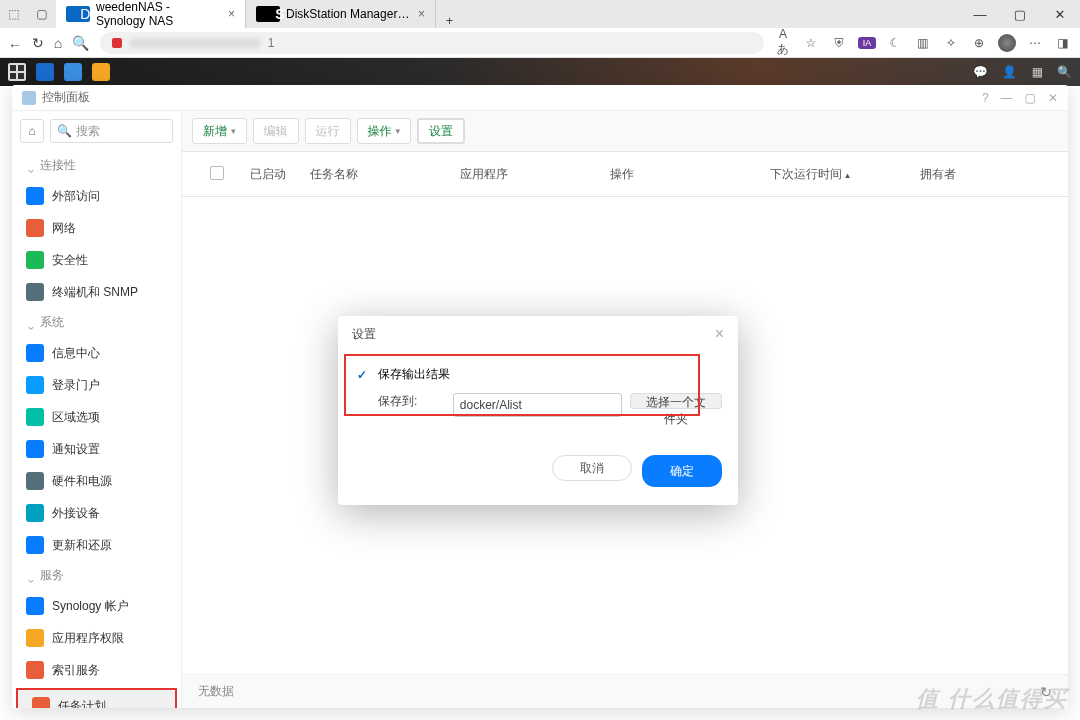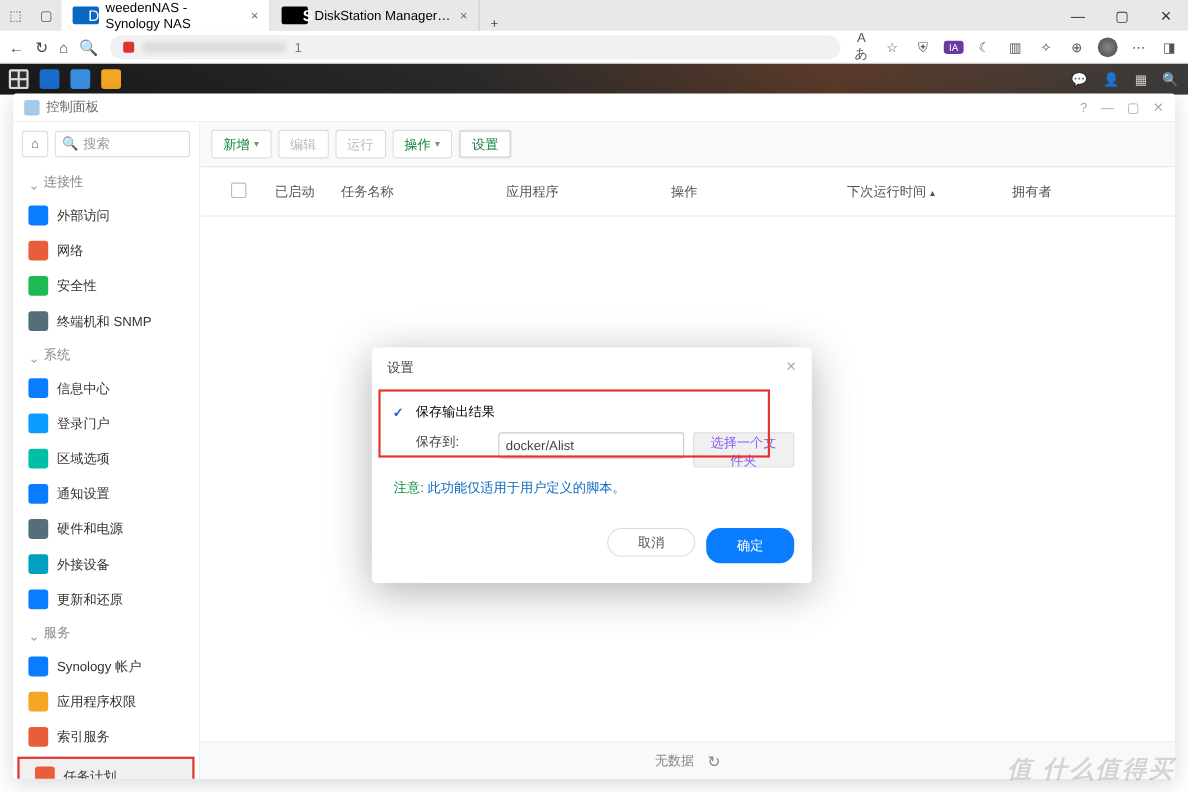--- a/index.html
+++ b/index.html
@@ -59,33 +59,33 @@
 .cp-main { flex:1; display:flex; flex-direction:column; background:#f8f9fa; }
 .toolbar { height:40px; display:flex; align-items:center; padding:0 10px; gap:6px; }
 .tbtn { height:26px; padding:0 10px; background:#fff; border:1px solid #ddd; border-radius:3px; color:#15803d; display:flex; align-items:center; gap:4px; }
 .tbtn.disabled { color:#bbb; }
 .tbtn.caret::after { content:"▾"; font-size:9px; color:#888; }
 .table-head { height:46px; background:#fff; border-top:1px solid #e5e5e5; border-bottom:1px solid #e5e5e5; display:flex; align-items:center; padding:0 20px; color:#555; }
 .th { padding:0 8px; }
 .th-check { width:40px; } .th1{width:60px;} .th2{width:150px;} .th3{width:150px;} .th4{width:160px;} .th5{width:150px;} .th6{width:120px;}
 .checkbox { width:14px; height:14px; border:1px solid #bbb; border-radius:2px; display:inline-block; }
 .table-body { flex:1; background:#fff; }
-.table-foot { height:34px; display:flex; align-items:center; justify-content:center; padding:0 16px; gap:12px; color:#888; border-top:1px solid #eee; }
+.table-foot { height:34px; display:flex; align-items:center; justify-content:space-between; padding:0 16px; gap:12px; color:#888; border-top:1px solid #eee; }
 
 
 .dialog { position:absolute; left:338px; top:316px; width:400px; background:#fff; border-radius:4px; box-shadow:0 8px 40px rgba(0,0,0,.3); }
 .dlg-title { height:36px; display:flex; align-items:center; padding:0 14px; font-weight:500; color:#444; }
 .dlg-close { margin-left:auto; color:#aaa; font-size:16px; }
 .dlg-body { padding:8px 16px 16px; }
 .dlg-row1 { display:flex; align-items:center; gap:8px; padding:6px 0; }
 .chk-on { width:16px; height:16px; display:flex; align-items:center; justify-content:center; color:#0968c3; font-weight:bold; }
 .dlg-row2 { display:flex; align-items:flex-start; gap:8px; padding:4px 0 10px 24px; }
 .dlg-row2 label{ width:80px; color:#444;}
 .dlg-input { flex:1; height:24px; border:1px solid #ccc; border-radius:3px; padding:0 6px; color:#444; }
-.dlg-btn-sm { height:32px; padding:0 10px; background:#f0f0f0; border:1px solid #ddd; border-radius:3px; color:#8b5cf6; }
+.dlg-btn-sm { height:16px; padding:0 10px; background:#f0f0f0; border:1px solid #ddd; border-radius:3px; color:#404040; }
 .dlg-note { color:#0968c3; padding-left:4px; }
 .dlg-note b{ color:#008a3a; font-weight:normal;}
 .dlg-foot { padding:12px 16px 18px; display:flex; justify-content:flex-end; gap:10px; }
 .btn-cancel { width:80px; height:26px; border-radius:13px; border:1px solid #ddd; background:#fff; color:#555; }
 .btn-ok { width:80px; height:32px; border-radius:13px; border:none; background:#0a7cff; color:#fff; }
 .highlight-box { border:2px solid #e3342f; position:absolute; }
 
 
 .watermark { position:absolute; right:12px; bottom:6px; font-size:22px; color:rgba(0,0,0,.15); font-style:italic; font-weight:bold; letter-spacing:2px; pointer-events:none;}
 </style>
@@ -296,21 +296,20 @@
     <div class="highlight-box" style="left:6px; top:38px; width:356px; height:62px;"></div>
     <div class="dlg-row1">
       <span class="chk-on">✓</span>
       <span>保存输出结果</span>
     </div>
     <div class="dlg-row2">
       <label>保存到:</label>
       <input class="dlg-input" value="docker/Alist" style="">
       <button class="dlg-btn-sm">选择一个文件夹</button>
     </div>
-    <div class="dlg-note"><b>注意: </b><span>此功能仅适用于用户定义的脚本。</span></div>
   </div>
   <div class="dlg-foot">
     <button class="btn-cancel">取消</button>
     <button class="btn-ok">确定</button>
   </div>
 </div>
 
 <div class="watermark">值 什么值得买</div>
 
 </body></html>

